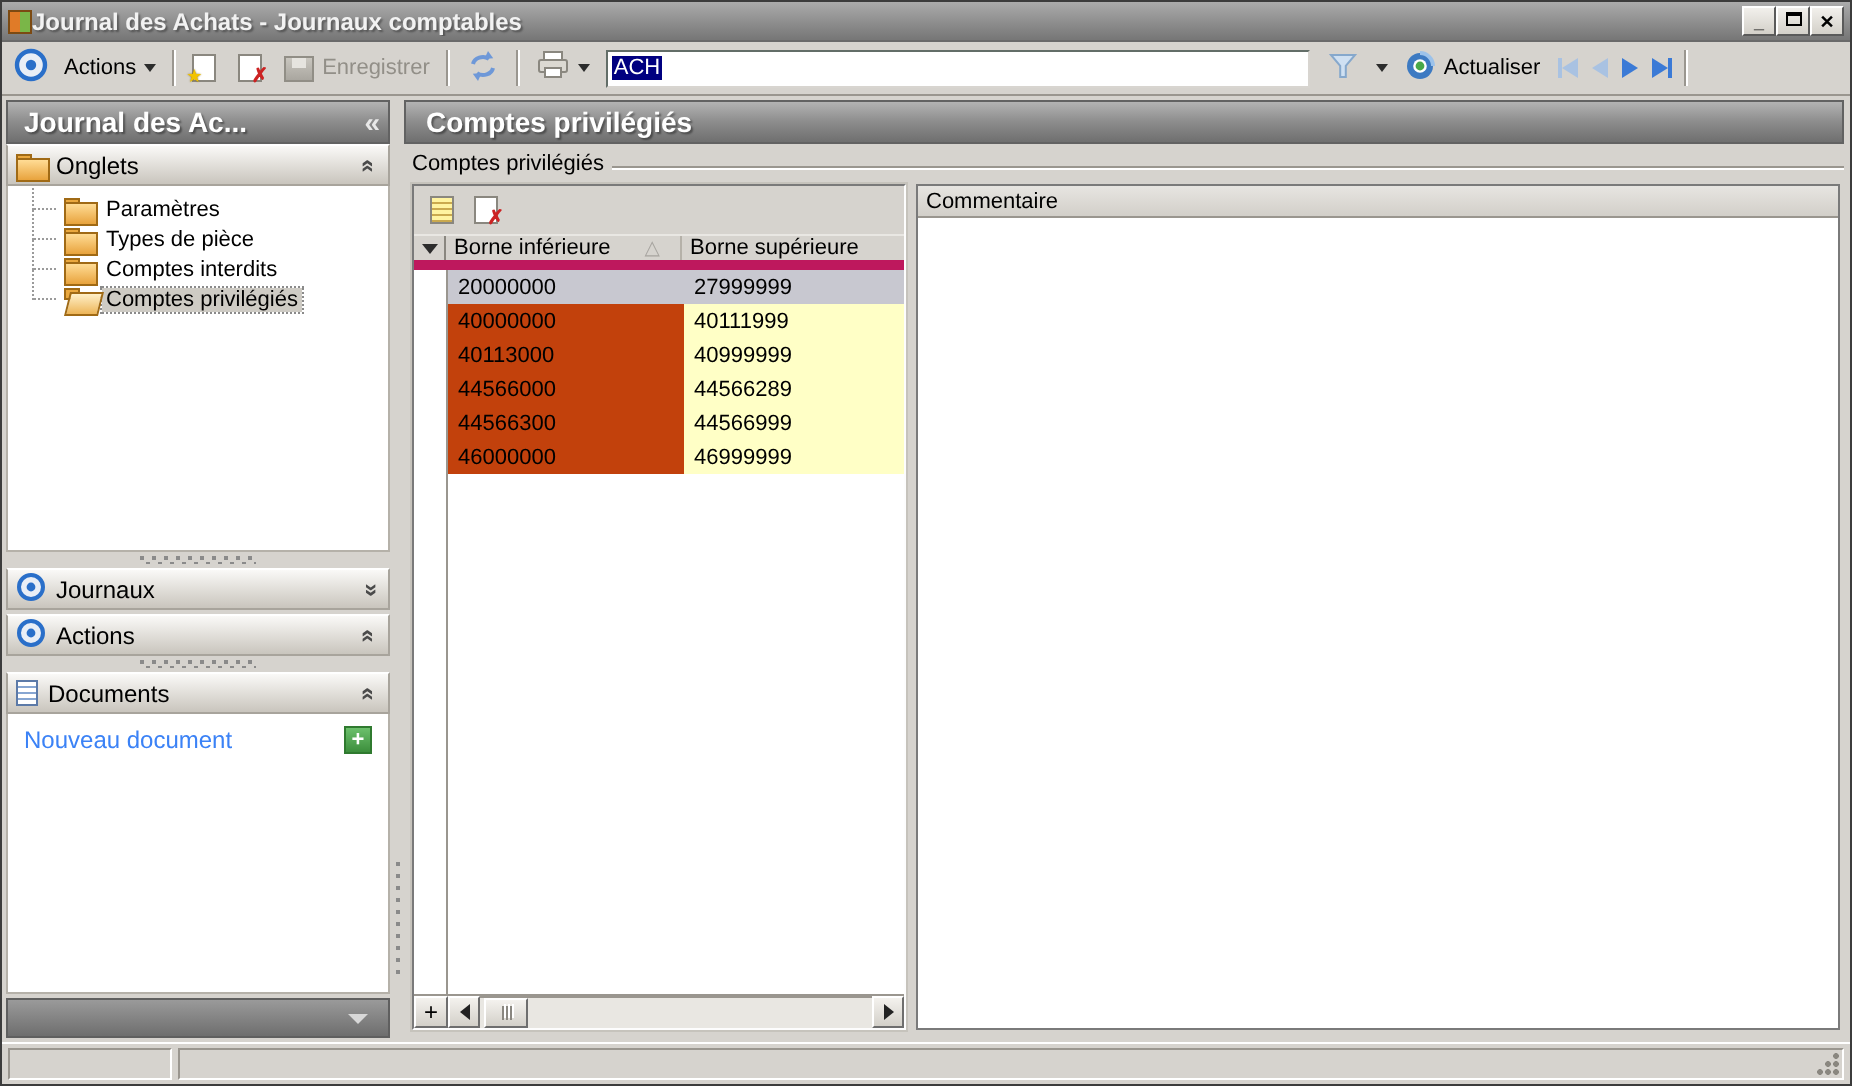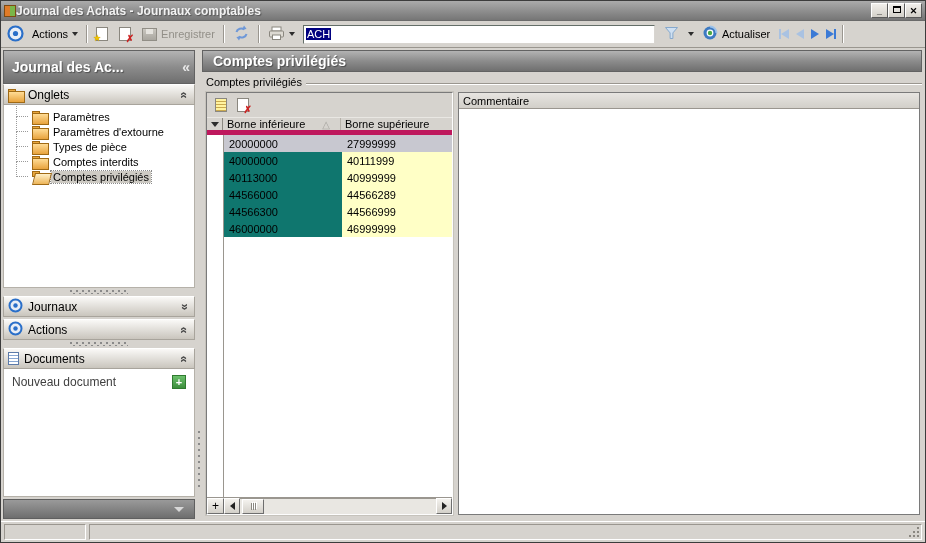--- a/index.html
+++ b/index.html
@@ -62,21 +62,21 @@
   .doc-icon { width:11px; height:13px; background:repeating-linear-gradient(#fff 0 2px,#87a6d2 2px 3px) #fff;
     border:1px solid #5c7aa8; flex:none; }
   .chev { display:inline-block; font-weight:bold; color:#4a4a4a; font-size:12px; }
   .chev.up { transform:rotate(90deg); } .chev.down { transform:rotate(-90deg); }
 
   
   .content { flex:1; display:flex; min-height:0; padding:2px 3px 2px 2px; gap:0; }
 
   
   .sidebar { width:192px; flex:none; display:flex; flex-direction:column; }
-  .sb-header { height:34px; flex:none; display:flex; align-items:center; padding:0 4px 0 8px;
+  .sb-header { height:22px; flex:none; display:flex; align-items:center; padding:0 4px 0 8px;
     background:linear-gradient(180deg,#b3b3b3,#8c8c8c 50%,#6f6f6f); border:1px solid #626262;gap:24px; }
   .sb-header .ttl { flex:1; color:#fff; font-size:14px; font-weight:bold;
     text-shadow:1px 1px 1px rgba(0,0,0,.4); white-space:nowrap; overflow:hidden; }
   .sb-header .collapse { color:#e8e8e8; font-size:14px; font-weight:bold; }
   .bar { height:21px; flex:none; display:flex; align-items:center; gap:5px; padding:0 6px 0 4px;
     background:linear-gradient(#faf9f7,#c9c5bd); border:1px solid #a8a49c; border-top-color:#fff; }
   .bar .lbl { flex:1; font-size:12px; }
   .tree-box { height:183px; flex:none; background:#fff; border:1px solid #b5b1a9; border-top:none; overflow:hidden; padding-top:4px; }
   .tree-item { display:flex; align-items:center; gap:4px; height:15px; padding-left:12px; position:relative; }
   .tree-item .conn { width:12px; border-top:1px dotted #9a9a9a; flex:none; }
@@ -84,21 +84,21 @@
   .tree-label { padding:0 2px; white-space:nowrap; }
   .tree-item.selected .tree-label { background:#cecbc4; outline:1px dotted #8a8a8a; }
   .splitdots { height:8px; flex:none; display:flex; align-items:center; justify-content:center; }
   .splitdots i { width:58px; height:4px;
     background:repeating-linear-gradient(90deg,#8a8a8a 0 2px,transparent 2px 6px),
                repeating-linear-gradient(90deg,transparent 0 3px,#8a8a8a 3px 5px,transparent 5px 6px);
     background-size:100% 2px,100% 2px; background-position:0 0,0 3px; background-repeat:no-repeat; }
   .bullseye { flex:none; }
   .docs-box { flex:1; background:#fff; border:1px solid #b5b1a9; border-top:none; padding:6px 8px; }
   .newdoc-row { display:flex; align-items:center; }
-  .newdoc-link { flex:1; color:#404040; font-size:12px; }
+  .newdoc-link { flex:1; color:#3b82f6; font-size:12px; }
   .green-plus { width:14px; height:14px; background:linear-gradient(#6cc06c,#3c8e3c); border:1px solid #2f7a2f;
     color:#fff; font-weight:bold; font-size:11px; display:flex; align-items:center; justify-content:center; }
   .sb-bottom { height:20px; flex:none; margin-top:2px; background:linear-gradient(#9a9a9a,#6e6e6e);
     border:1px solid #5f5f5f; display:flex; align-items:center; justify-content:flex-end; padding:0 10px; }
   .sb-bottom .dn { width:0; height:0; border-left:5px solid transparent; border-right:5px solid transparent;
     border-top:5px solid #d8d8d8; }
 
   
   .vsplit { width:7px; flex:none; display:flex; align-items:flex-end; justify-content:center; padding-bottom:30px; }
   .vsplit i { width:4px; height:58px;
@@ -125,21 +125,21 @@
   .gh-c1 { width:118px; flex:none; }
   .gh-c2 { flex:1; border-right:none; }
   .sort { color:#a8a5a0; font-size:10px; margin-left:auto; padding-right:6px; }
   .gdrop { width:0; height:0; border-left:4px solid transparent; border-right:4px solid transparent;
     border-top:5px solid #2c2c2c; }
   .grid-rows { flex:1; min-height:0; position:relative; background:#fff; }
   .grid-rows:before { content:""; position:absolute; left:16px; top:0; bottom:0; border-left:1px solid #9a968f; }
   .grid-row { display:flex; height:17px; position:relative; }
   .grid-row .cell { display:flex; align-items:center; padding:0 5px; }
   .grid-row .ind { width:17px; flex:none; }
-  .grid-row .c1 { width:118px; flex:none; background:#0f766e; }
+  .grid-row .c1 { width:118px; flex:none; background:#c2410c; }
   .grid-row .c2 { flex:1; background:#ffffc6; }
   .grid-row.selected .c1, .grid-row.selected .c2 { background:#c8c8d0; }
   .grid-bottom { height:17px; flex:none; display:flex; align-items:stretch; background:#d6d3ce; border-top:1px solid #9a968f; }
   .add-btn { width:17px; flex:none; background:linear-gradient(#f4f2ee,#d3d0c9); border:1px solid;
     border-color:#fff #6e6e6e #6e6e6e #fff; display:flex; align-items:center; justify-content:center; font-size:12px; }
   .hscroll { flex:1; display:flex; align-items:stretch; }
   .sc-btn { width:16px; flex:none; background:linear-gradient(#f4f2ee,#d3d0c9); border:1px solid;
     border-color:#fff #6e6e6e #6e6e6e #fff; display:flex; align-items:center; justify-content:center; }
   .sc-btn .tri { border-top-width:4px; border-bottom-width:4px; }
   .sc-btn .tri.left { border-right:5px solid #222; } .sc-btn .tri.right { border-left:5px solid #222; }
@@ -287,25 +287,20 @@
         <span class="lbl">Onglets</span>
         <span class="chev up">«</span>
       </div>
       <div class="tree-box" id="tree-box">
   <div class="tree-item">
     <span class="conn"></span>
     <span class="folder"></span>
     <span class="tree-label">Paramètres</span>
   </div>
 
-  <div class="tree-item">
-    <span class="conn"></span>
-    <span class="folder"></span>
-    <span class="tree-label">Paramètres d'extourne</span>
-  </div>
 
   <div class="tree-item">
     <span class="conn"></span>
     <span class="folder"></span>
     <span class="tree-label">Types de pièce</span>
   </div>
 
   <div class="tree-item">
     <span class="conn"></span>
     <span class="folder"></span>

